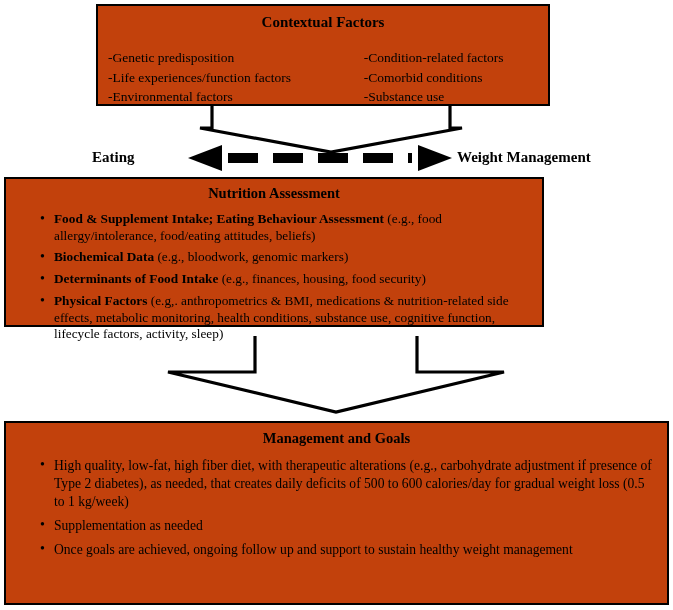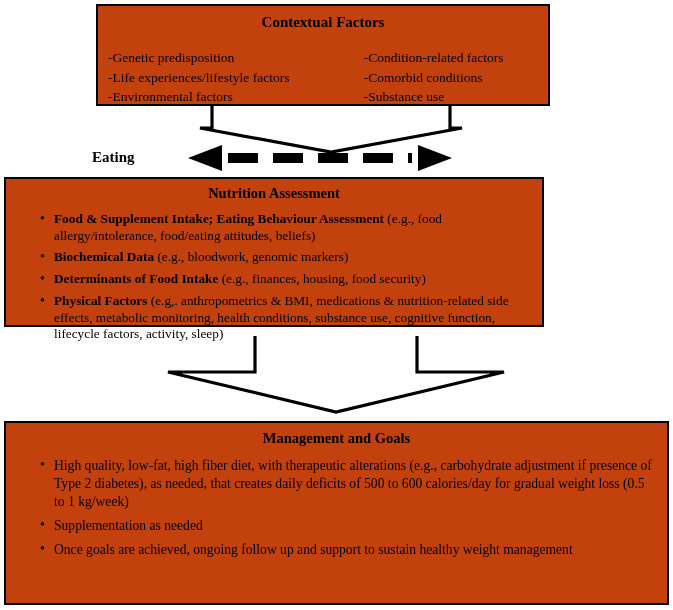--- a/index.html
+++ b/index.html
@@ -103,32 +103,33 @@
     </g>
 
     <path fill="none" stroke="#000" stroke-width="3.2" stroke-linejoin="miter" d="M 255,336 L 255,372 L 168,372 L 336,412 L 504,372 L 417,372 L 417,336"></path>
   </svg>
 
   <div class="box" id="contextual-box">
     <div class="box-title" id="contextual-title">Contextual Factors</div>
     <div class="ctx-cols">
       <div class="ctx-col left">
         <div>-Genetic predisposition</div>
-        <div>-Life experiences/lifestyle factors</div>
+        <div>-Life experiences/function factors</div>
         <div>-Environmental factors</div>
       </div>
       <div class="ctx-col right">
         <div>-Condition-related factors</div>
         <div>-Comorbid conditions</div>
         <div>-Substance use</div>
       </div>
     </div>
   </div>
 
   <div class="side-label" id="label-eating">Eating</div>
+  <div class="side-label" id="label-weight">Weight Management</div>
 
   <div class="box" id="nutrition-box">
     <div class="box-title" id="nutrition-title">Nutrition Assessment</div>
     <ul class="bullets" id="nutrition-list">
       <li>
         <b>Food &amp; Supplement Intake; Eating Behaviour Assessment</b><span> (e.g., food allergy/intolerance, food/eating attitudes, beliefs)</span>
       </li>
       <li>
         <b>Biochemical Data</b><span> (e.g., bloodwork, genomic markers)</span>
       </li>

